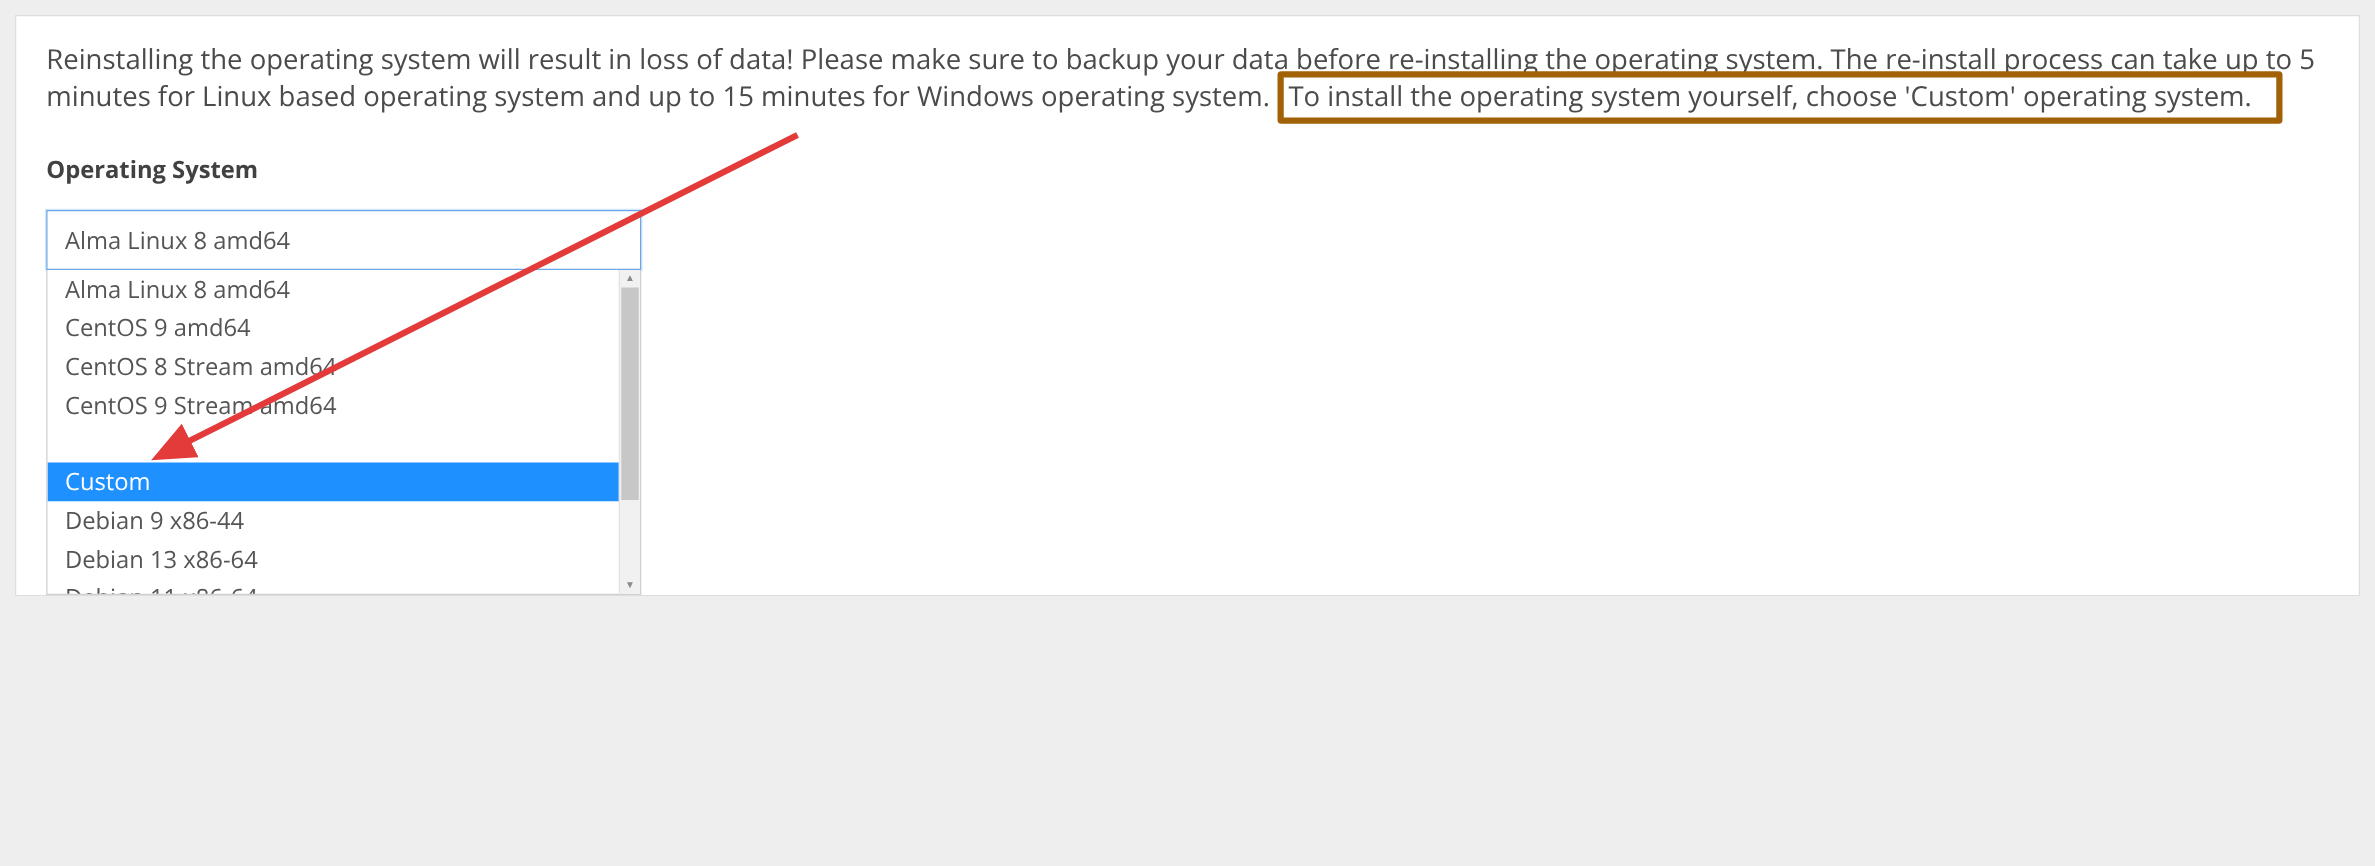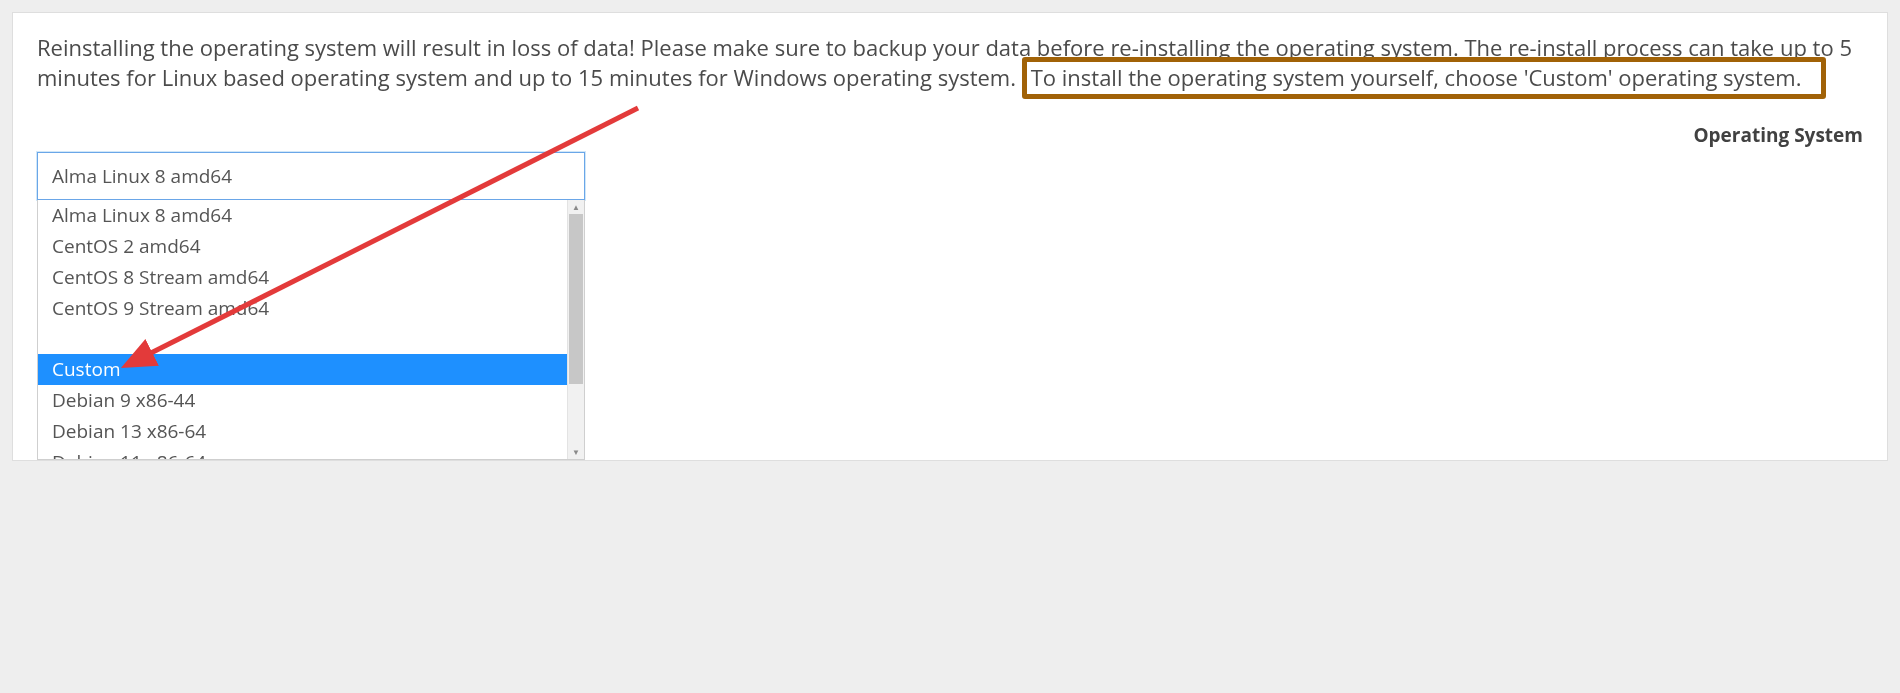--- a/index.html
+++ b/index.html
@@ -37,25 +37,24 @@
     .highlight-box {
       display: inline;
       border: 5px solid #a16207;
       border-radius: 3px;
       padding: 0 20px 2px 4px;
     }
     .field-label {
       font-size: 19px;
       font-weight: 700;
       color: #414141;
-      margin-bottom: 4px;
-      text-align: right;
+      margin-bottom: 20px;
     }
     .select-wrap {
-      width: 548px;
+      width: 476px;
       position: relative;
       border-radius: 15px;
     }
     .select-box {
       width: 100%;
       border: 1px solid #6aa6e8;
       background: #ffffff;
       padding: 10px 14px;
       font-size: 19px;
       color: #555;
@@ -131,21 +130,21 @@
     </p>
 
     <div class="field-label">Operating System</div>
 
     <div class="select-wrap">
       <div class="select-box">Alma Linux 8 amd64</div>
 
       <div class="dropdown">
         <div class="dropdown-inner" id="dropdown-inner">
             <div class="option">Alma Linux 8 amd64</div>
-            <div class="option">CentOS 2 amd64</div>
+            <div class="option">CentOS 9 amd64</div>
             <div class="option">CentOS 8 Stream amd64</div>
             <div class="option">CentOS 9 Stream amd64</div>
             <div class="option highlighted">Custom</div>
             <div class="option">Debian 9 x86-44</div>
             <div class="option">Debian 13 x86-64</div>
             <div class="option">Debian 11 x86-64</div>
           </div>
         <div class="scrollbar-track">
           <div class="scrollbar-arrow up">▲</div>
           <div class="scrollbar-thumb" style="top:14px"></div>

